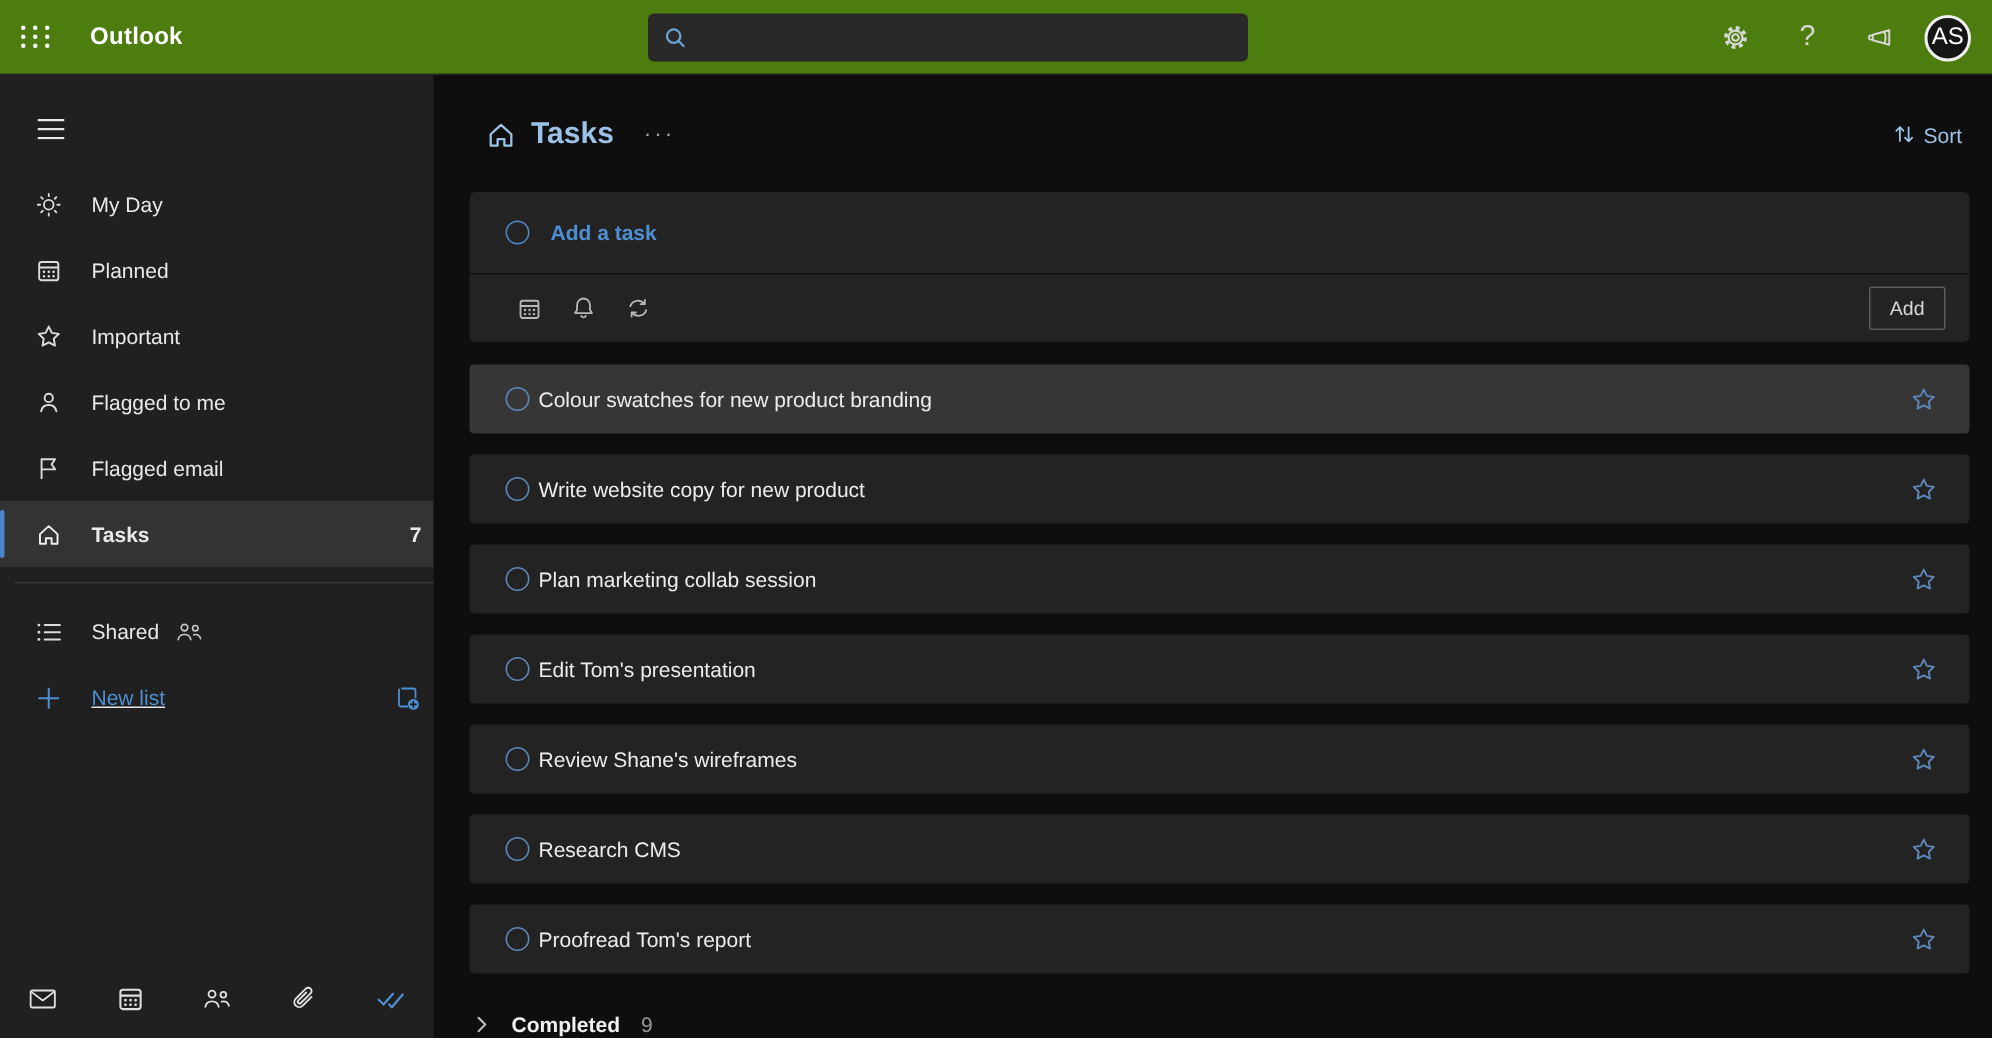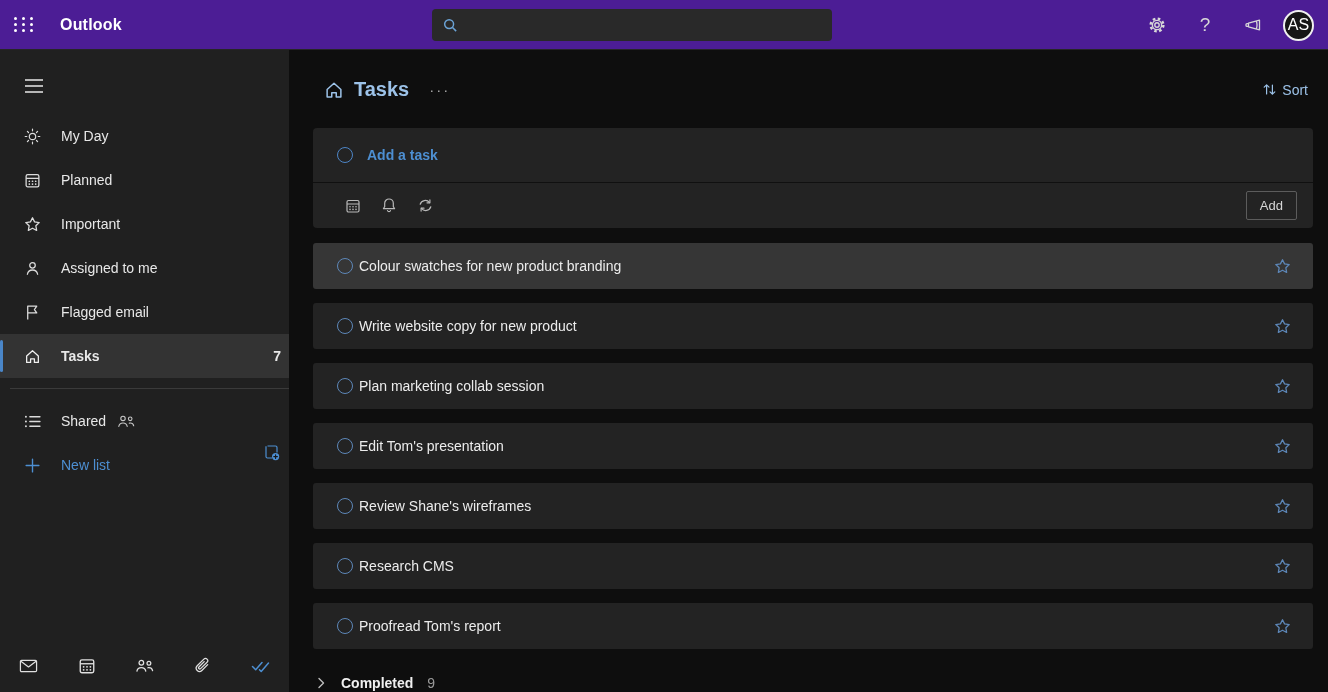--- a/index.html
+++ b/index.html
@@ -1,21 +1,21 @@
 <!DOCTYPE html>
 <html style="--accent: #4d8fd2; --title-blue: #9cc2e8; --selected-indicator: #4a86c8; --circle-blue: #5d87b8;"><head>
 <meta charset="utf-8">
 <style>
   * { margin:0; padding:0; box-sizing:border-box; }
   html,body { width:1328px; height:692px; overflow:hidden; background:#0e0e0e;
     font-family:"Liberation Sans","DejaVu Sans",sans-serif; color:#e6e6e6; }
 
   
   .topbar { position:absolute; left:0; top:0; width:1328px; height:50px;
-    background:#4c1d95; display:flex; align-items:center; z-index:5;
+    background:#4d7c0f; display:flex; align-items:center; z-index:5;
     border-bottom:1px solid #262626; }
   .waffle-btn { width:48px; height:50px; display:flex; align-items:center; justify-content:center; cursor:pointer; }
   .waffle { display:grid; grid-template-columns:repeat(3,5px); grid-gap:3px; }
   .waffle i { width:3px; height:3px; border-radius:50%; background:#fff; }
   .app-title { font-size:16px; font-weight:bold; color:#ffffff; margin-left:12px; letter-spacing:.2px; }
   .searchbox { position:absolute; left:432px; top:9px; width:400px; height:32px;
     background:#292929; border-radius:4px; display:flex; align-items:center; padding:0 10px; }
   .searchbox svg { flex:0 0 auto; }
   .searchbox input { background:transparent; border:none; outline:none; color:#ddd;
     font-size:13px; margin-left:8px; width:100%; font-family:inherit; }
@@ -36,21 +36,21 @@
   .nav-item { height:44px; display:flex; align-items:center; padding:0 16px 0 24px;
     cursor:pointer; position:relative; font-size:14px; color:#e8e8e8; }
   .nav-item .ic { width:17px; height:17px; margin-right:20px; color:#dcdcdc; flex:0 0 auto; display:flex; }
   .nav-item.selected { background:#333333; font-weight:bold; }
   .nav-item.selected::before { content:""; position:absolute; left:0; top:6px; bottom:6px;
     width:3px; background:var(--selected-indicator,#4a86c8); border-radius:2px; }
   .nav-count { margin-left:auto; font-size:14px; color:#e8e8e8; font-weight:normal; }
   .nav-item.selected .nav-count { font-weight:bold; }
   .side-divider { height:1px; background:#3a3a3a; margin:10px 0 10px 10px; }
   .shared-people { margin-left:10px; color:#c8c8c8; display:flex; }
-  .newlist-row { height:44px; display:flex; padding:0 16px 0 24px; }
+  .newlist-row { height:44px; display:flex; align-items:center; padding:0 16px 0 24px;text-decoration:underline; }
   .newlist-btn { display:flex; align-items:center; cursor:pointer; color:var(--accent,#4d8fd2); font-size:14px; }
   .newlist-btn .ic { width:17px; height:17px; margin-right:20px; display:flex; }
   .newgroup-btn { margin-left:auto; cursor:pointer; color:var(--accent,#4d8fd2); display:flex; }
   .bottom-nav { position:absolute; left:0; bottom:0; width:289px; height:52px;
     display:flex; align-items:center; }
   .bottom-nav .slot { flex:1; display:flex; align-items:center; justify-content:center; }
   .bnav-btn { width:40px; height:40px; display:flex; align-items:center; justify-content:center;
     color:#e0e0e0; cursor:pointer; }
   .bnav-btn.active { color:var(--accent,#4d8fd2); }
 
@@ -192,21 +192,21 @@
       <span>Important</span>
     </div>
 
     <div class="nav-item">
       <span class="ic">
         <svg width="17" height="17" viewBox="0 0 16 16" fill="none" stroke="#dcdcdc" stroke-width="1.2" stroke-linecap="round">
           <circle cx="8" cy="5" r="2.6"></circle>
           <path d="M3.2 13.4c.5-2.8 2.2-4 4.8-4s4.3 1.2 4.8 4"></path>
         </svg>
       </span>
-      <span>Assigned to me</span>
+      <span>Flagged to me</span>
     </div>
 
     <div class="nav-item">
       <span class="ic">
         <svg width="17" height="17" viewBox="0 0 16 16" fill="none" stroke="#dcdcdc" stroke-width="1.2" stroke-linejoin="round">
           <path d="M3.5 14.5V2h8.5L9.8 5.2 12 8.4H3.5"></path>
         </svg>
       </span>
       <span>Flagged email</span>
     </div>

